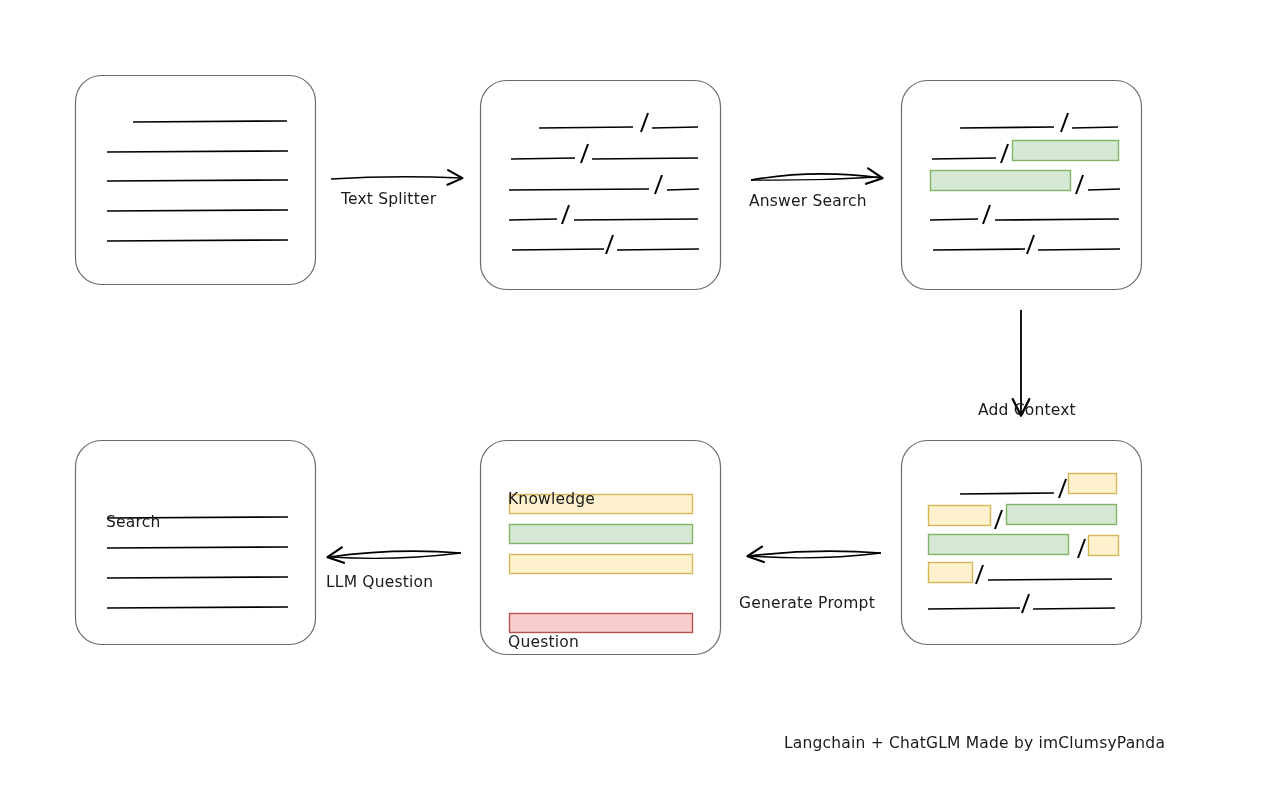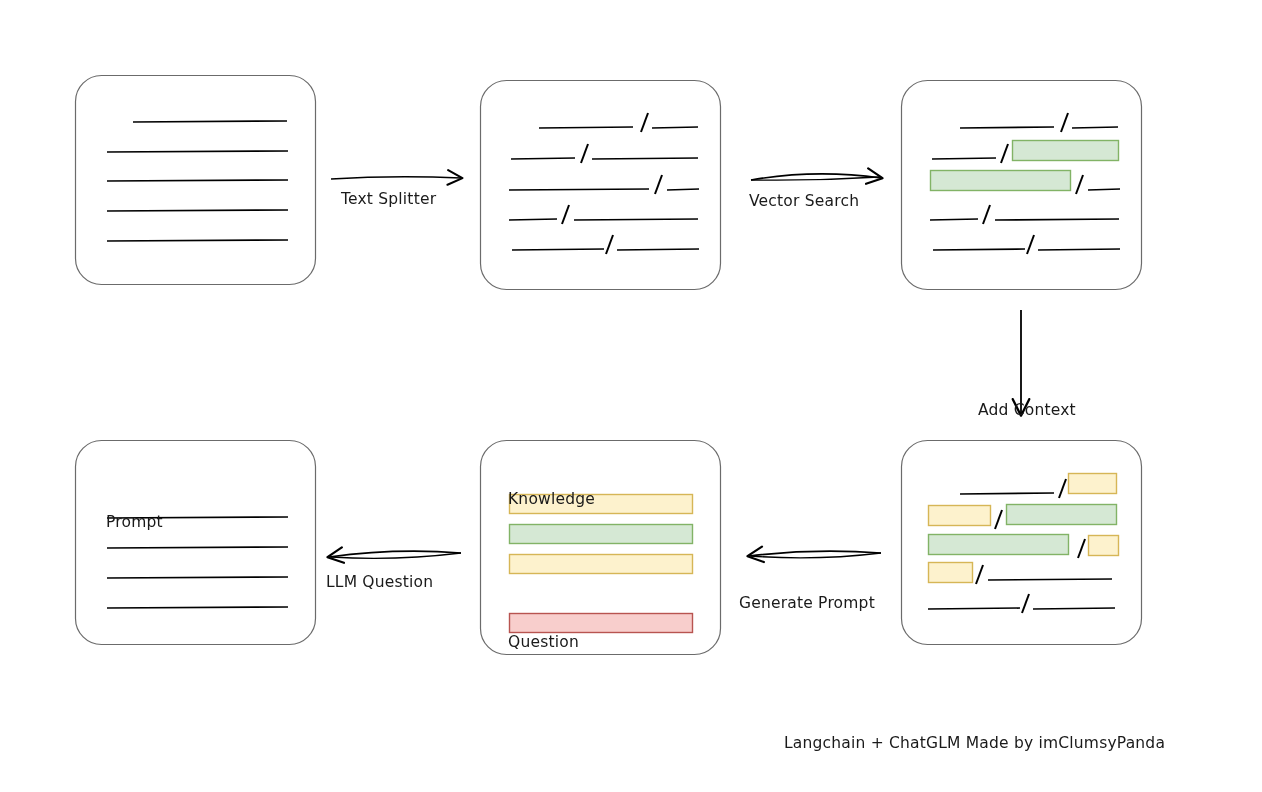--- a/index.html
+++ b/index.html
@@ -170,27 +170,27 @@
       <line x1="107" y1="518" x2="288" y2="517"></line>
       <line x1="107" y1="548" x2="288" y2="547"></line>
       <line x1="107" y1="578" x2="288" y2="577"></line>
       <line x1="107" y1="608" x2="288" y2="607"></line>
     </g>
   </g>
 </svg>
 
 <div class="lbl lbl-arrow" style="left:341px; top:142px;">Text Splitter</div>
 
-<div class="lbl lbl-arrow" style="left:749px; top:144px;">Vector Search</div>
+<div class="lbl lbl-arrow" style="left:749px; top:144px;">Answer Search</div>
 
 <div class="lbl lbl-arrow" style="left:978px; top:353px;">Add Context</div>
 
 <div class="lbl lbl-arrow" style="left:739px; top:546px;">Generate Prompt</div>
 
 <div class="lbl lbl-arrow" style="left:326px; top:525px;">LLM Question</div>
 
 <div class="lbl lbl-box" style="left:508px; top:442px;">Knowledge</div>
 
 <div class="lbl lbl-box" style="left:508px; top:585px;">Question</div>
 
-<div class="lbl lbl-box" style="left:106px; top:465px;">Prompt</div>
+<div class="lbl lbl-box" style="left:106px; top:465px;">Search</div>
 
 <div class="lbl lbl-foot" style="left:784px; top:686px;">Langchain + ChatGLM Made by imClumsyPanda</div>
 
 </body></html>

